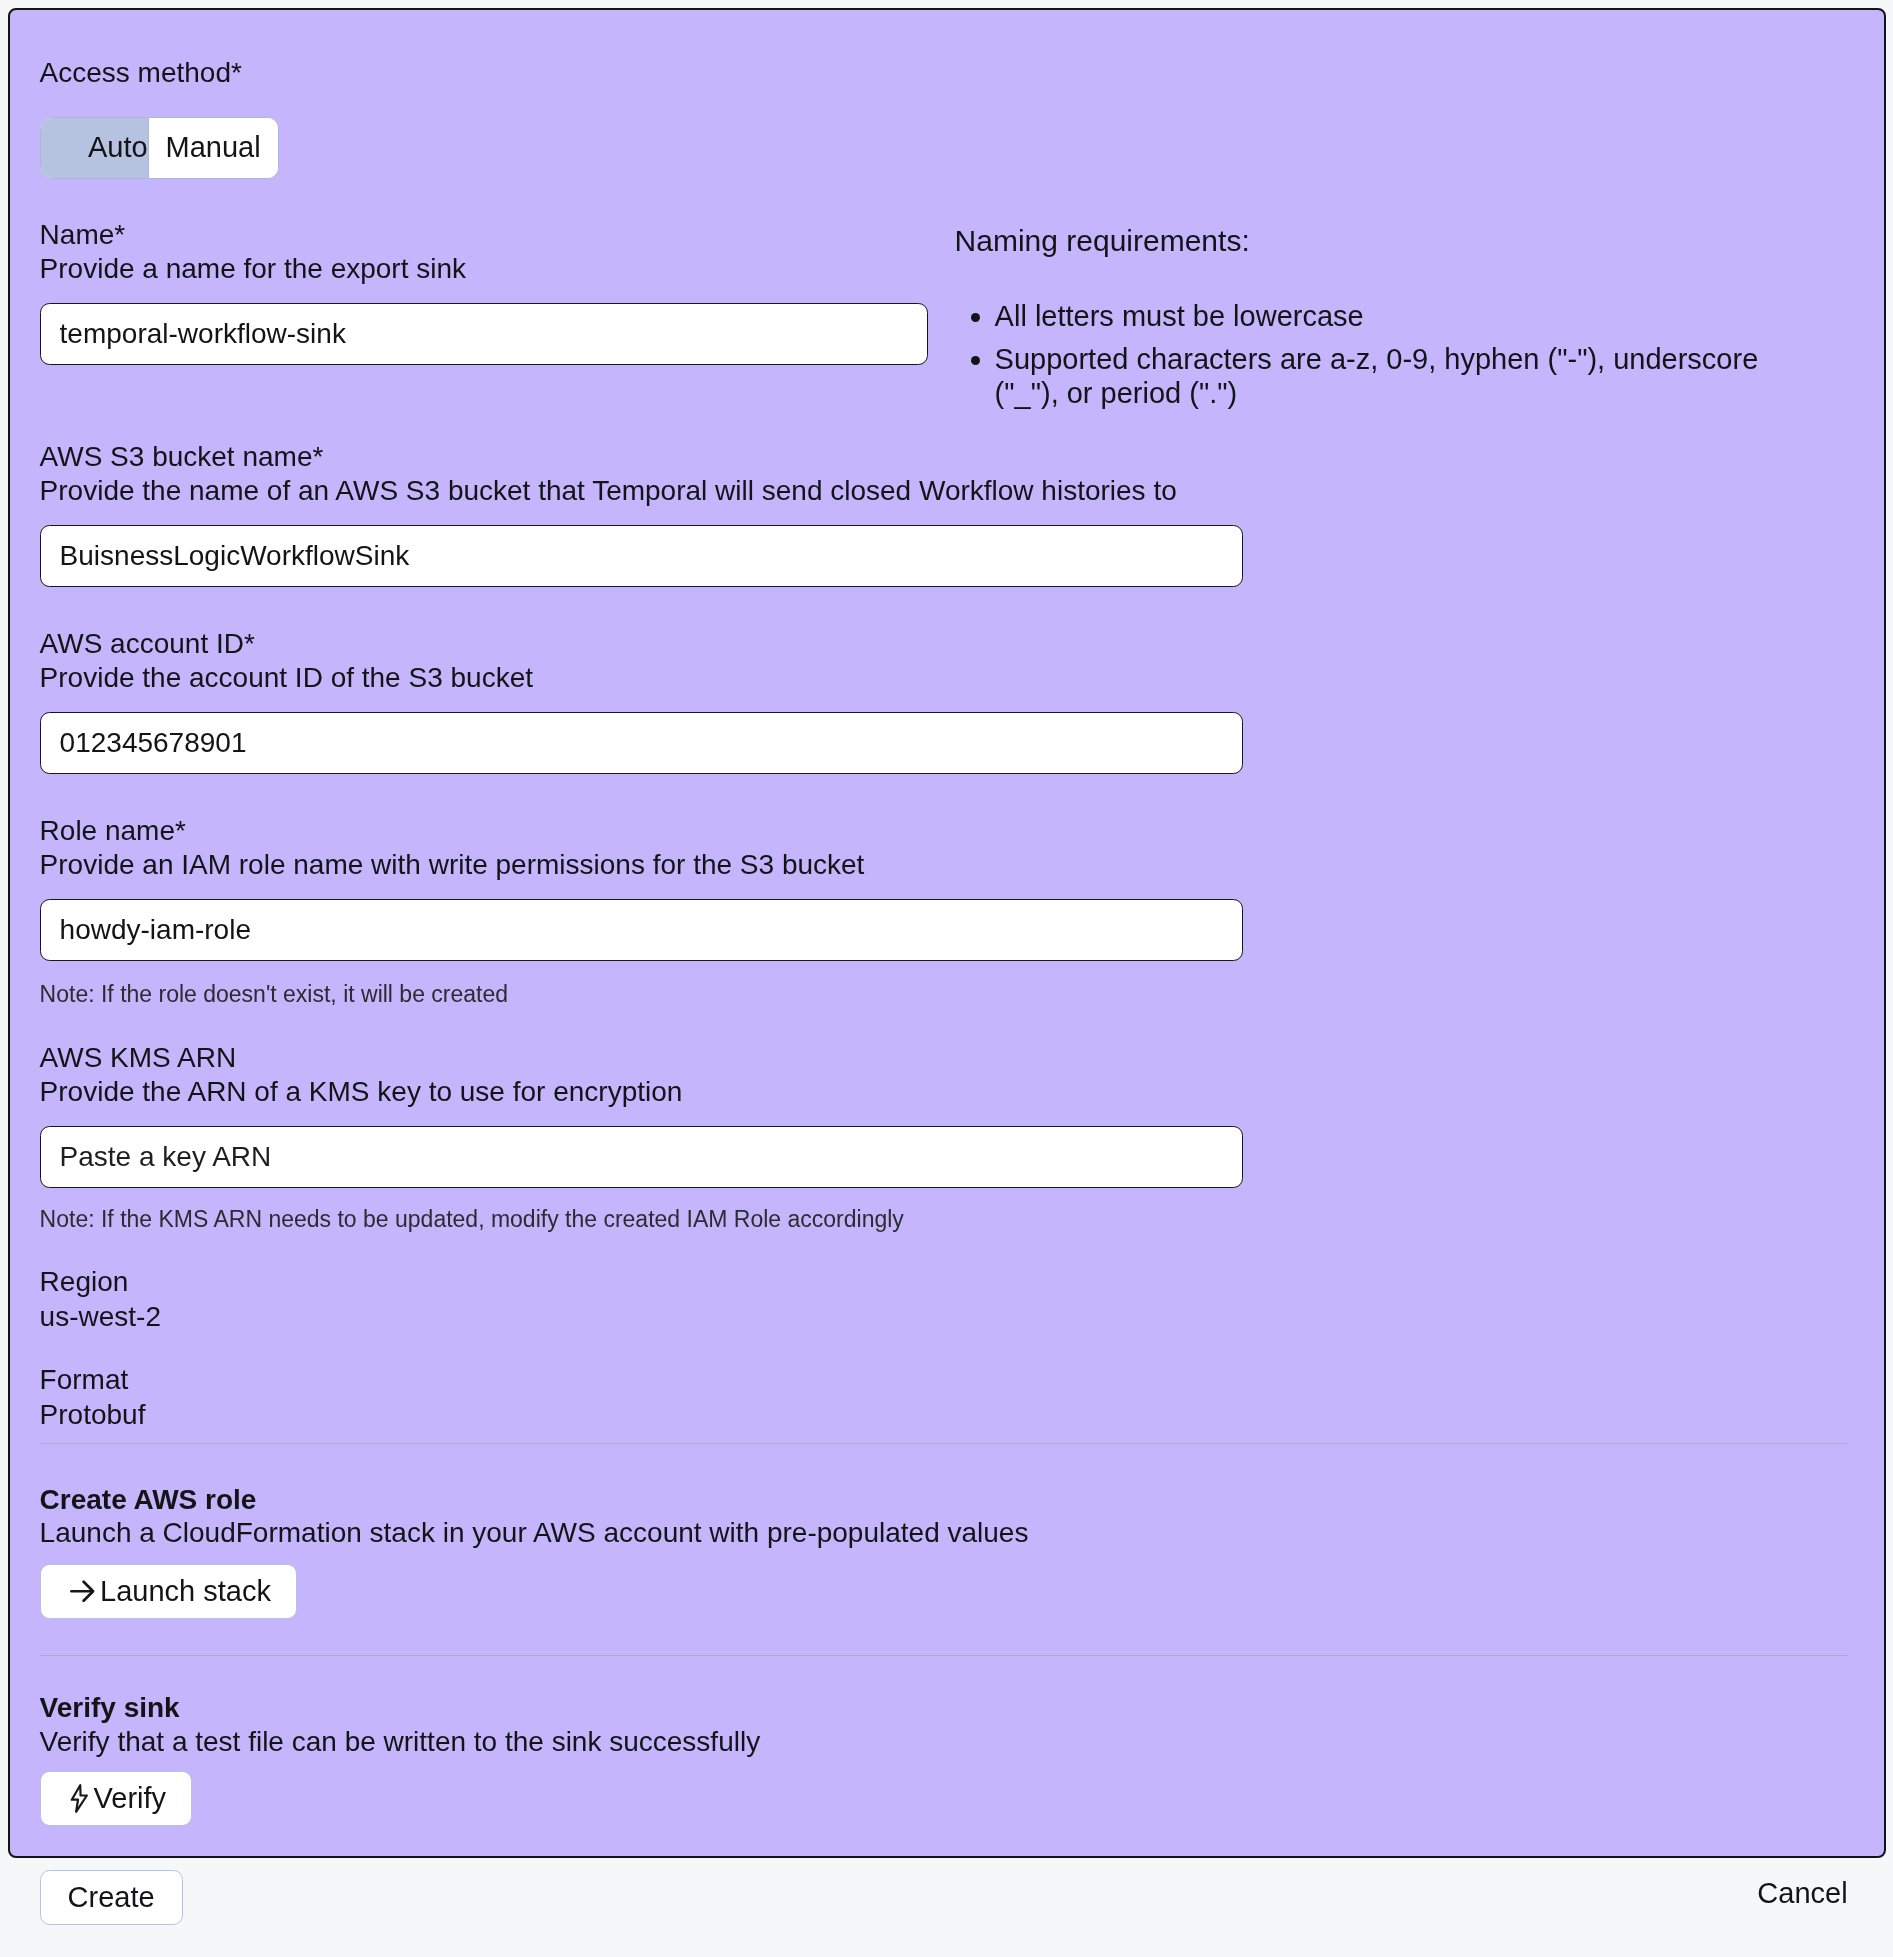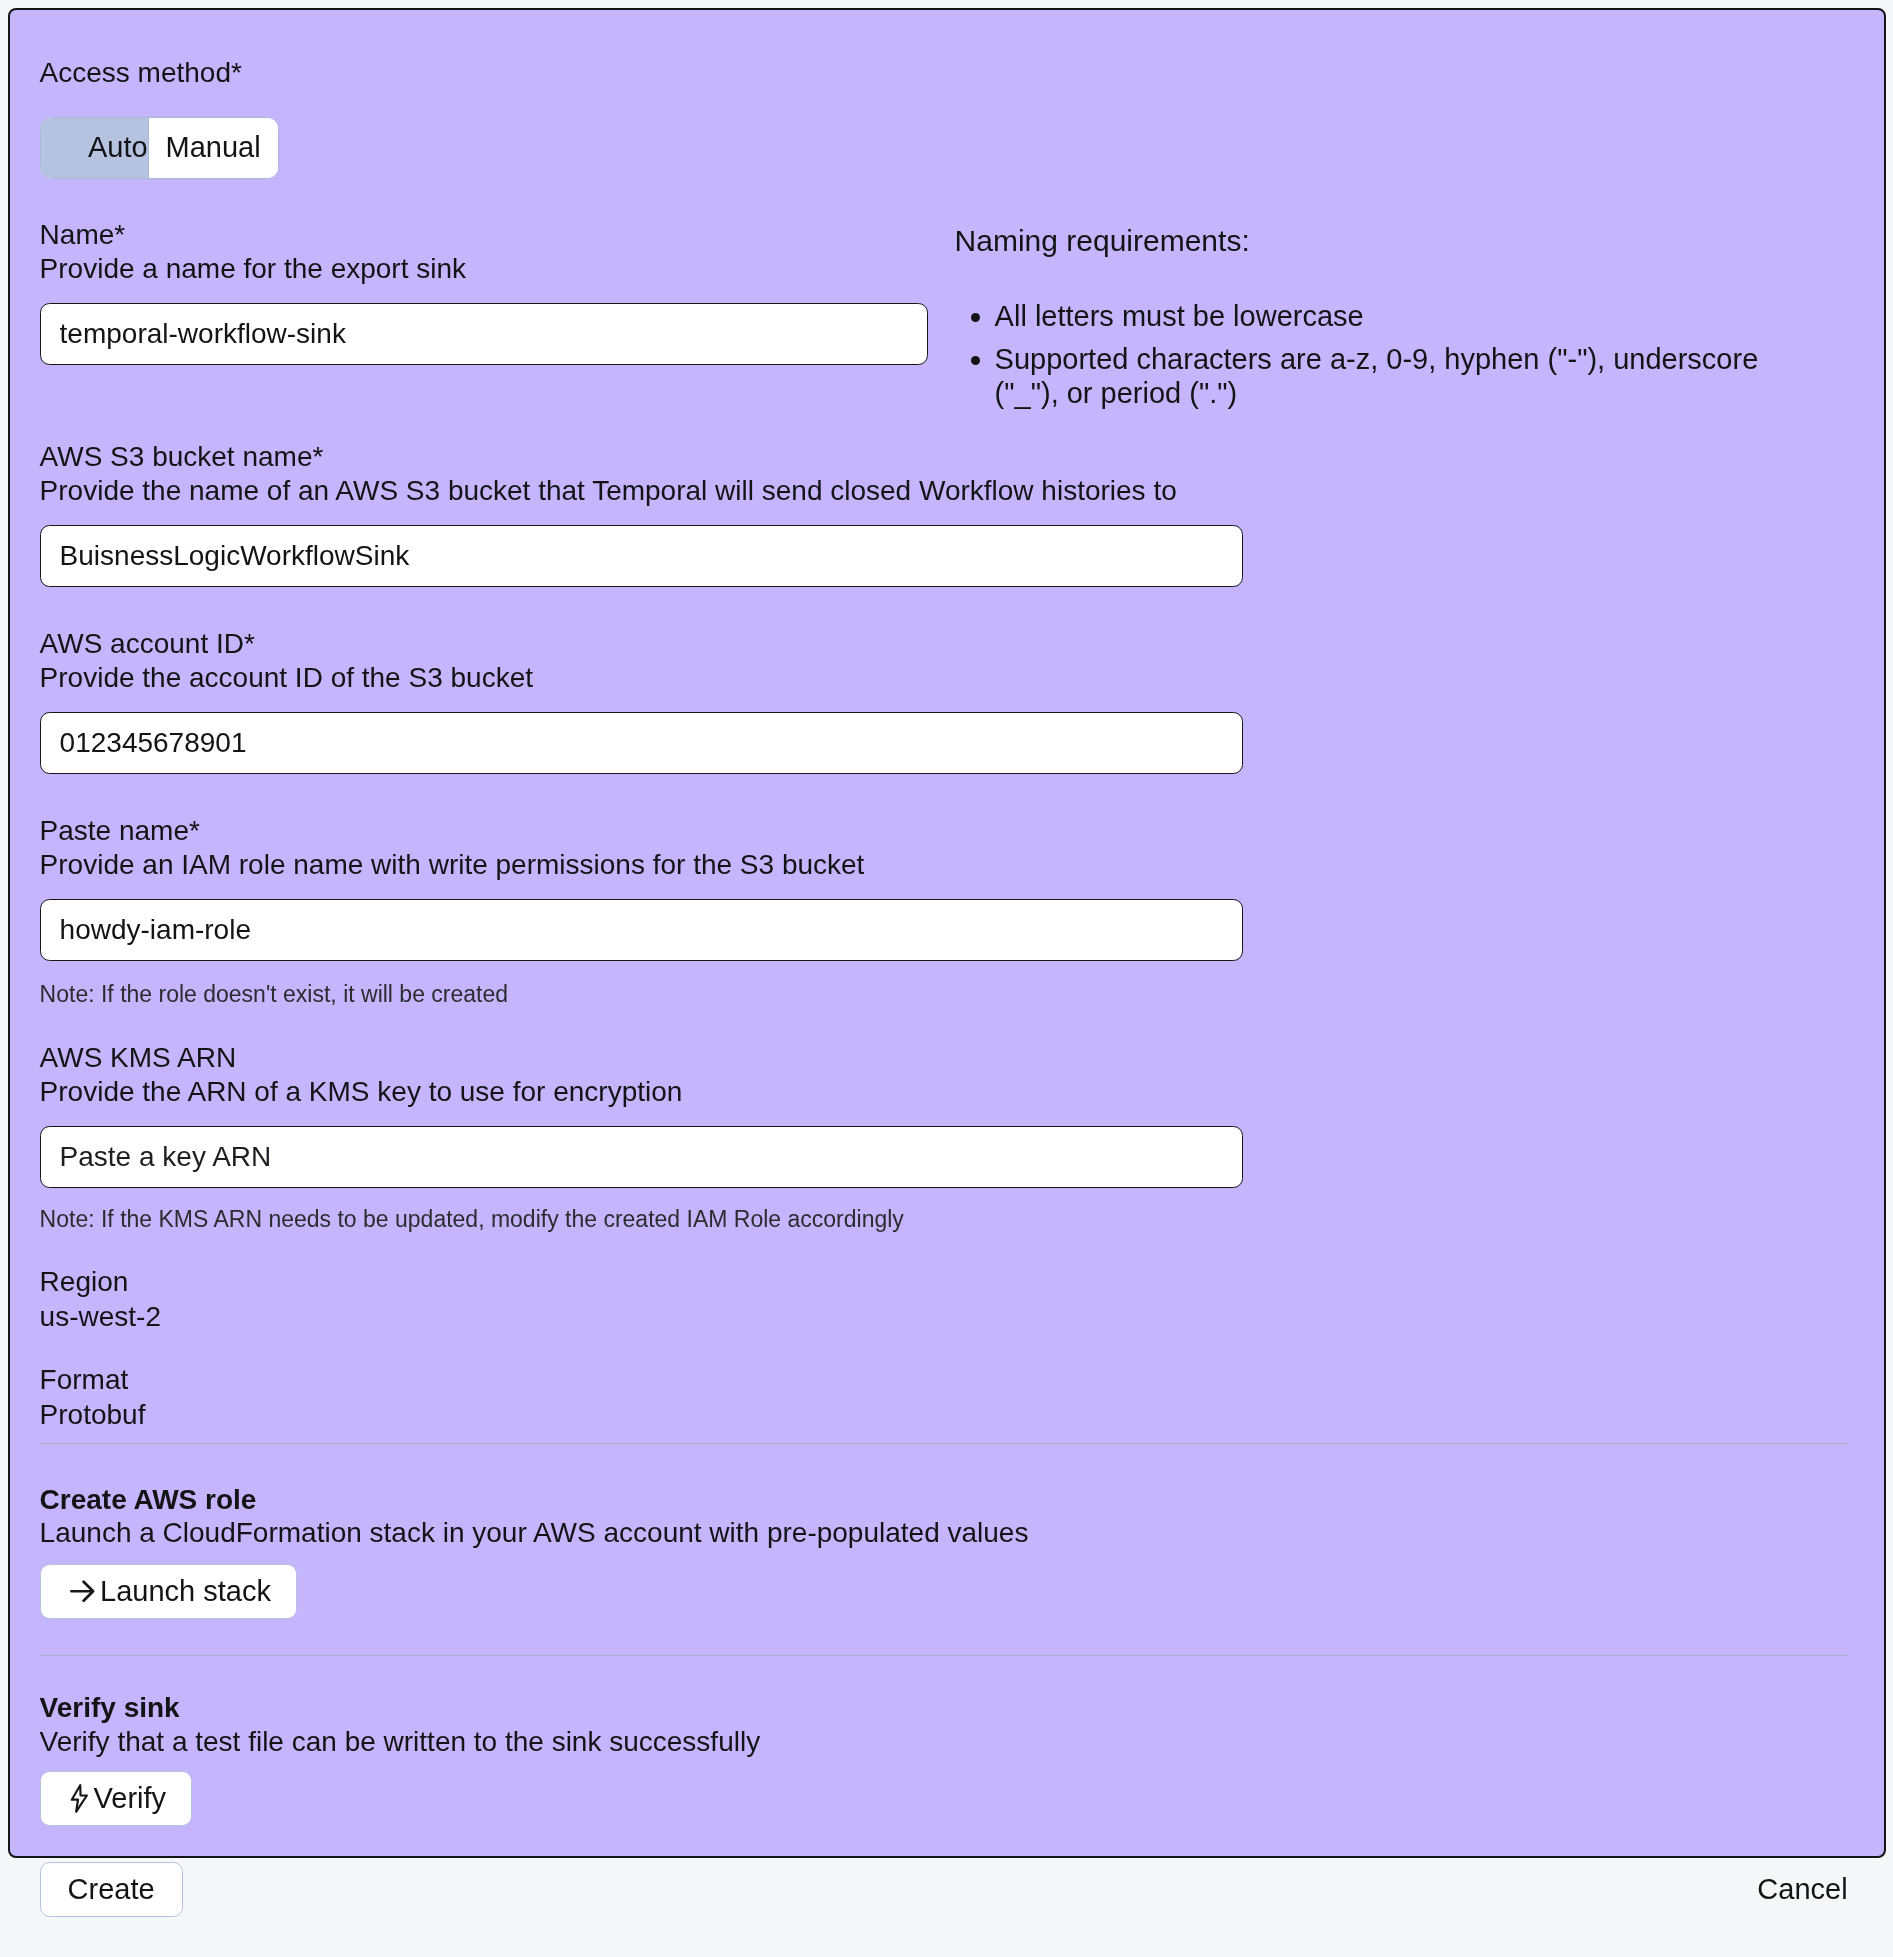--- a/index.html
+++ b/index.html
@@ -78,21 +78,21 @@
     height:55px;padding:0 25px;margin-top:14.3px;
     background:#fff;border:1.9px solid var(--accent);border-radius:9.6px;
     font-size:29px;font-family:inherit;color:var(--text);cursor:pointer;
   }
   .btn svg{flex:0 0 auto;}
   .btn-verify{margin-top:13.4px;}
 
   .footer{
     margin-top:36px;display:flex;justify-content:space-between;align-items:center;
   }
-  .btn-create{margin-top:0;padding:16px 27px;}
+  .btn-create{margin-top:8px;padding:16px 27px;}
   .cancel{
     background:none;border:none;font-size:29px;font-family:inherit;
     color:var(--text);cursor:pointer;padding:0;
   }
 </style>
 </head>
 <body>
 
 <div class="card">
 
@@ -124,21 +124,21 @@
     <input class="field-input" type="text" value="BuisnessLogicWorkflowSink" style="">
   </div>
 
   <div class="sec-acct">
     <div class="lbl">AWS account ID*</div>
     <div class="desc">Provide the account ID of the S3 bucket</div>
     <input class="field-input" type="text" value="012345678901" style="">
   </div>
 
   <div class="sec-role">
-    <div class="lbl">Paste name*</div>
+    <div class="lbl">Role name*</div>
     <div class="desc">Provide an IAM role name with write permissions for the S3 bucket</div>
     <input class="field-input" type="text" value="howdy-iam-role" style="">
     <div class="note note-role">Note: If the role doesn't exist, it will be created</div>
   </div>
 
   <div class="sec-kms">
     <div class="lbl">AWS KMS ARN</div>
     <div class="desc">Provide the ARN of a KMS key to use for encryption</div>
     <input class="field-input" type="text" placeholder="Paste a key ARN" style="">
     <div class="note note-kms">Note: If the KMS ARN needs to be updated, modify the created IAM Role accordingly</div>

